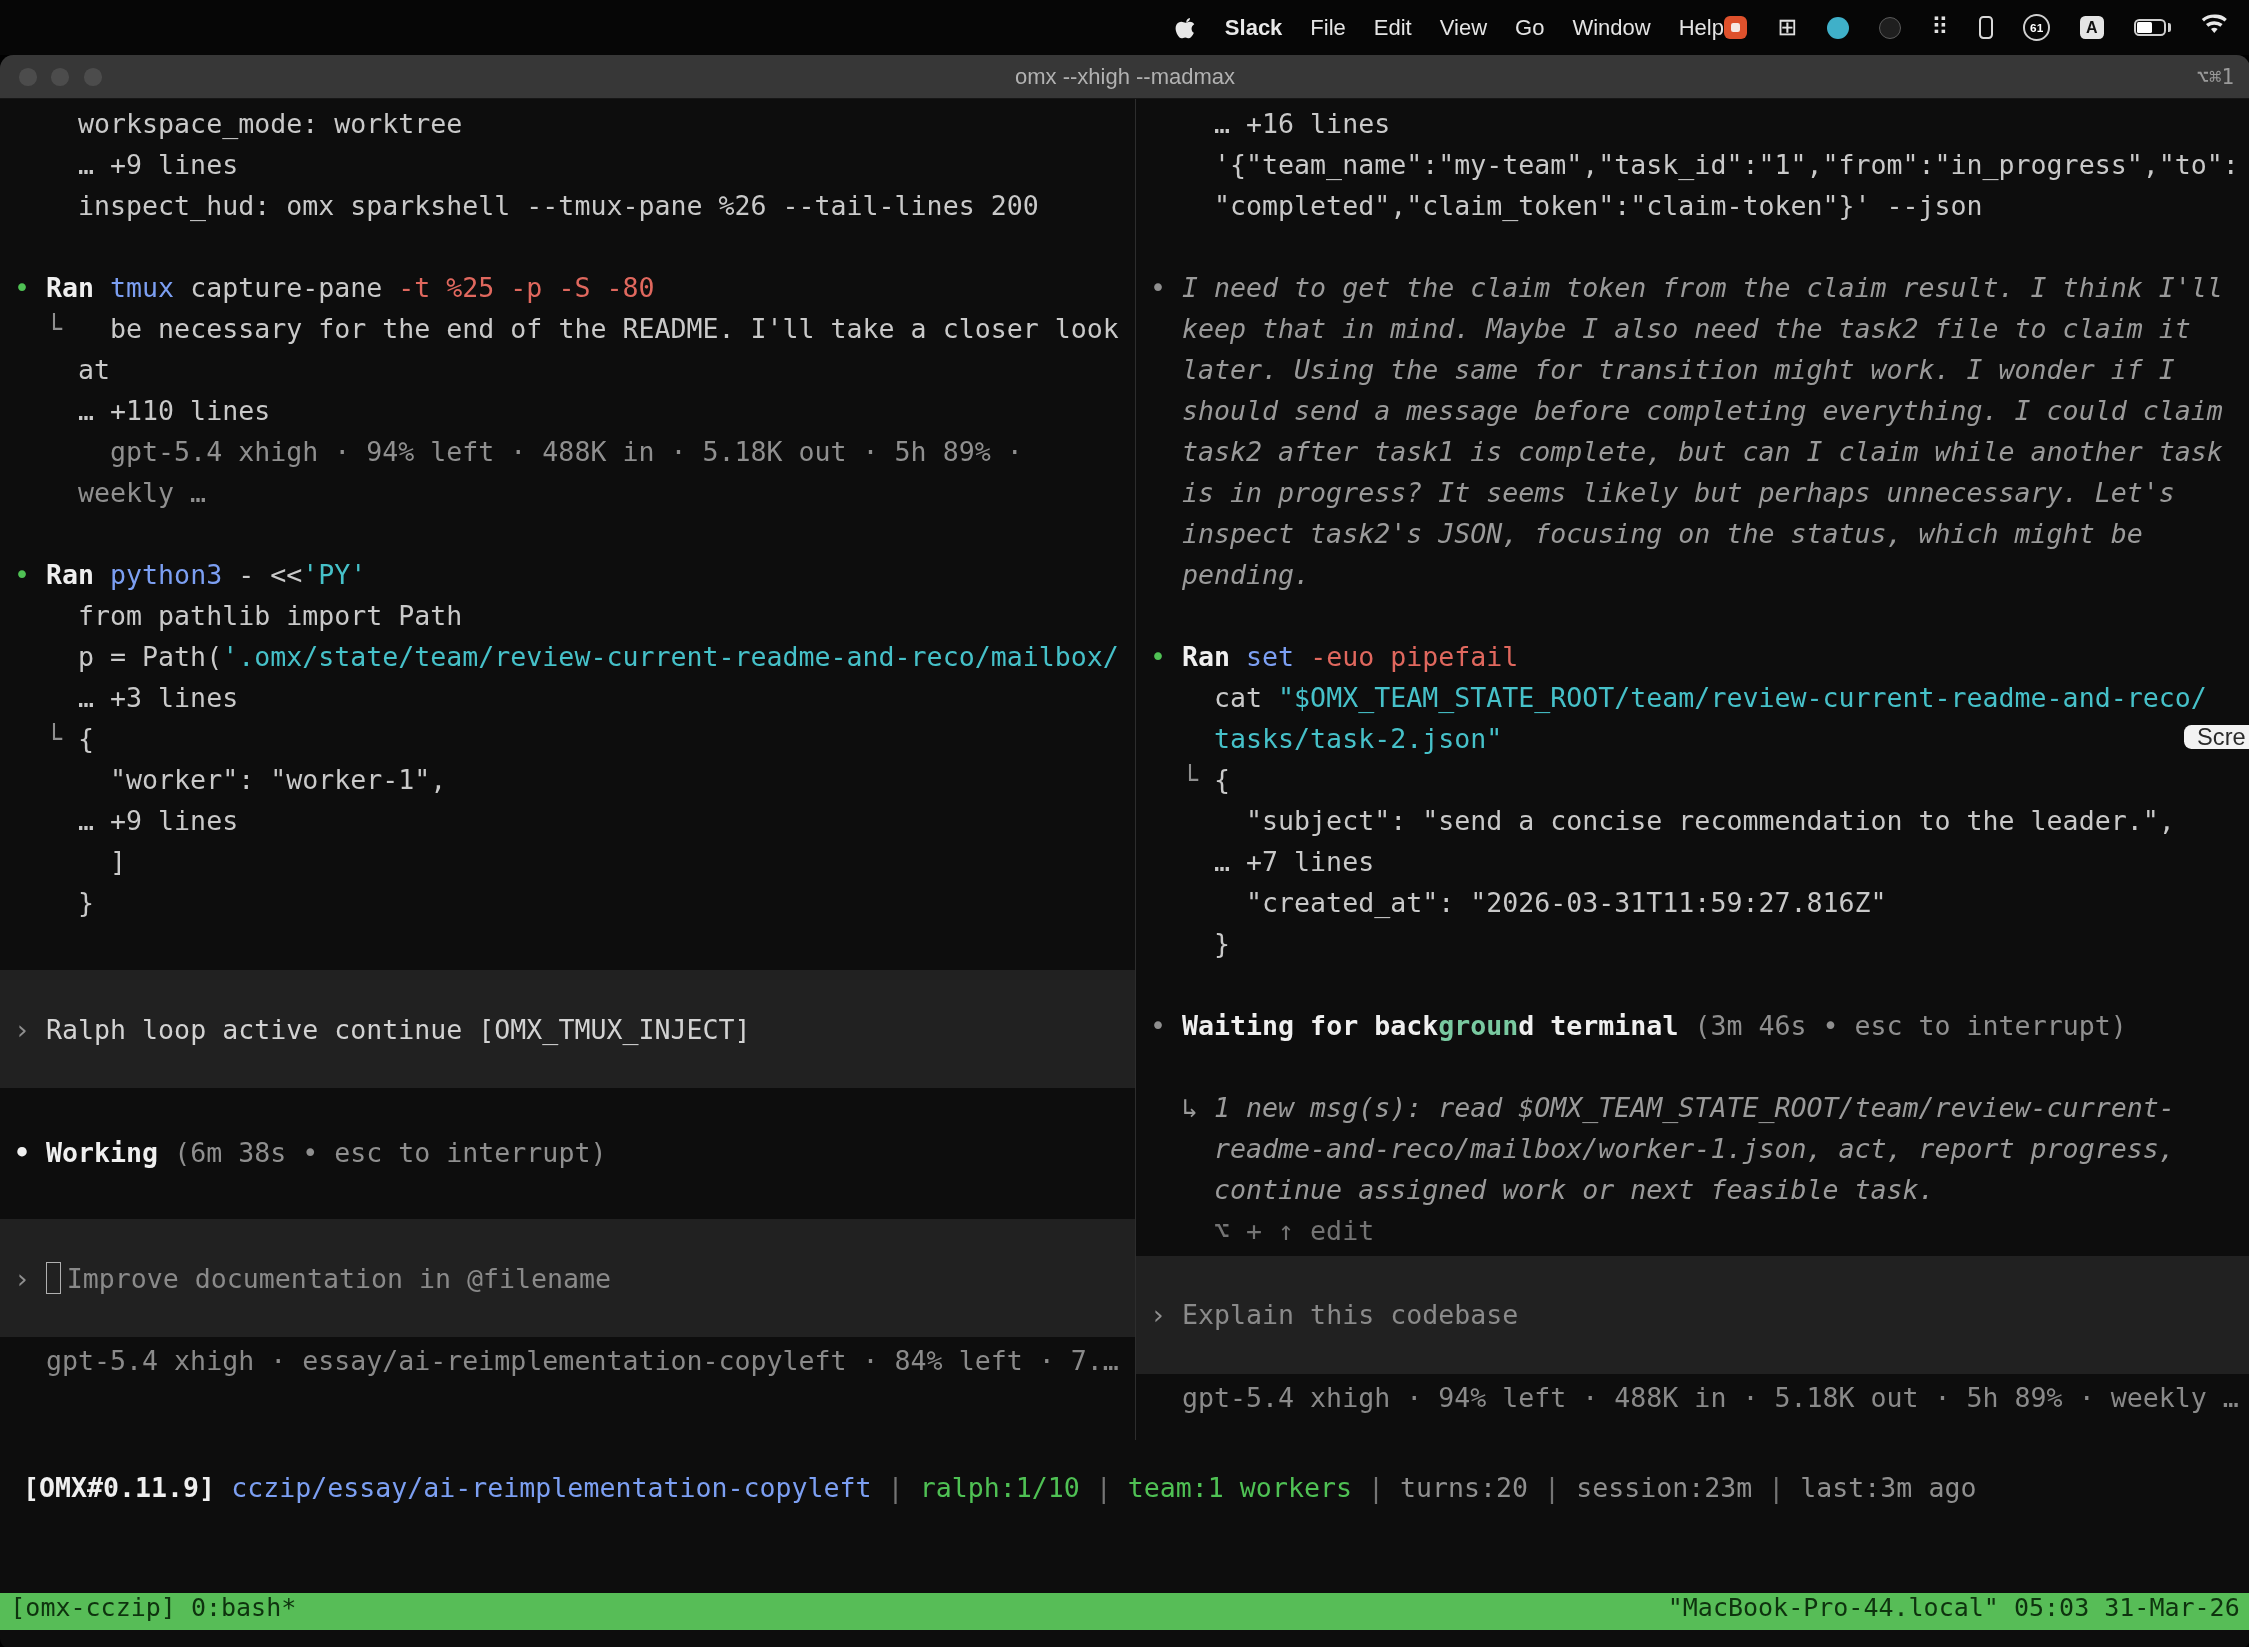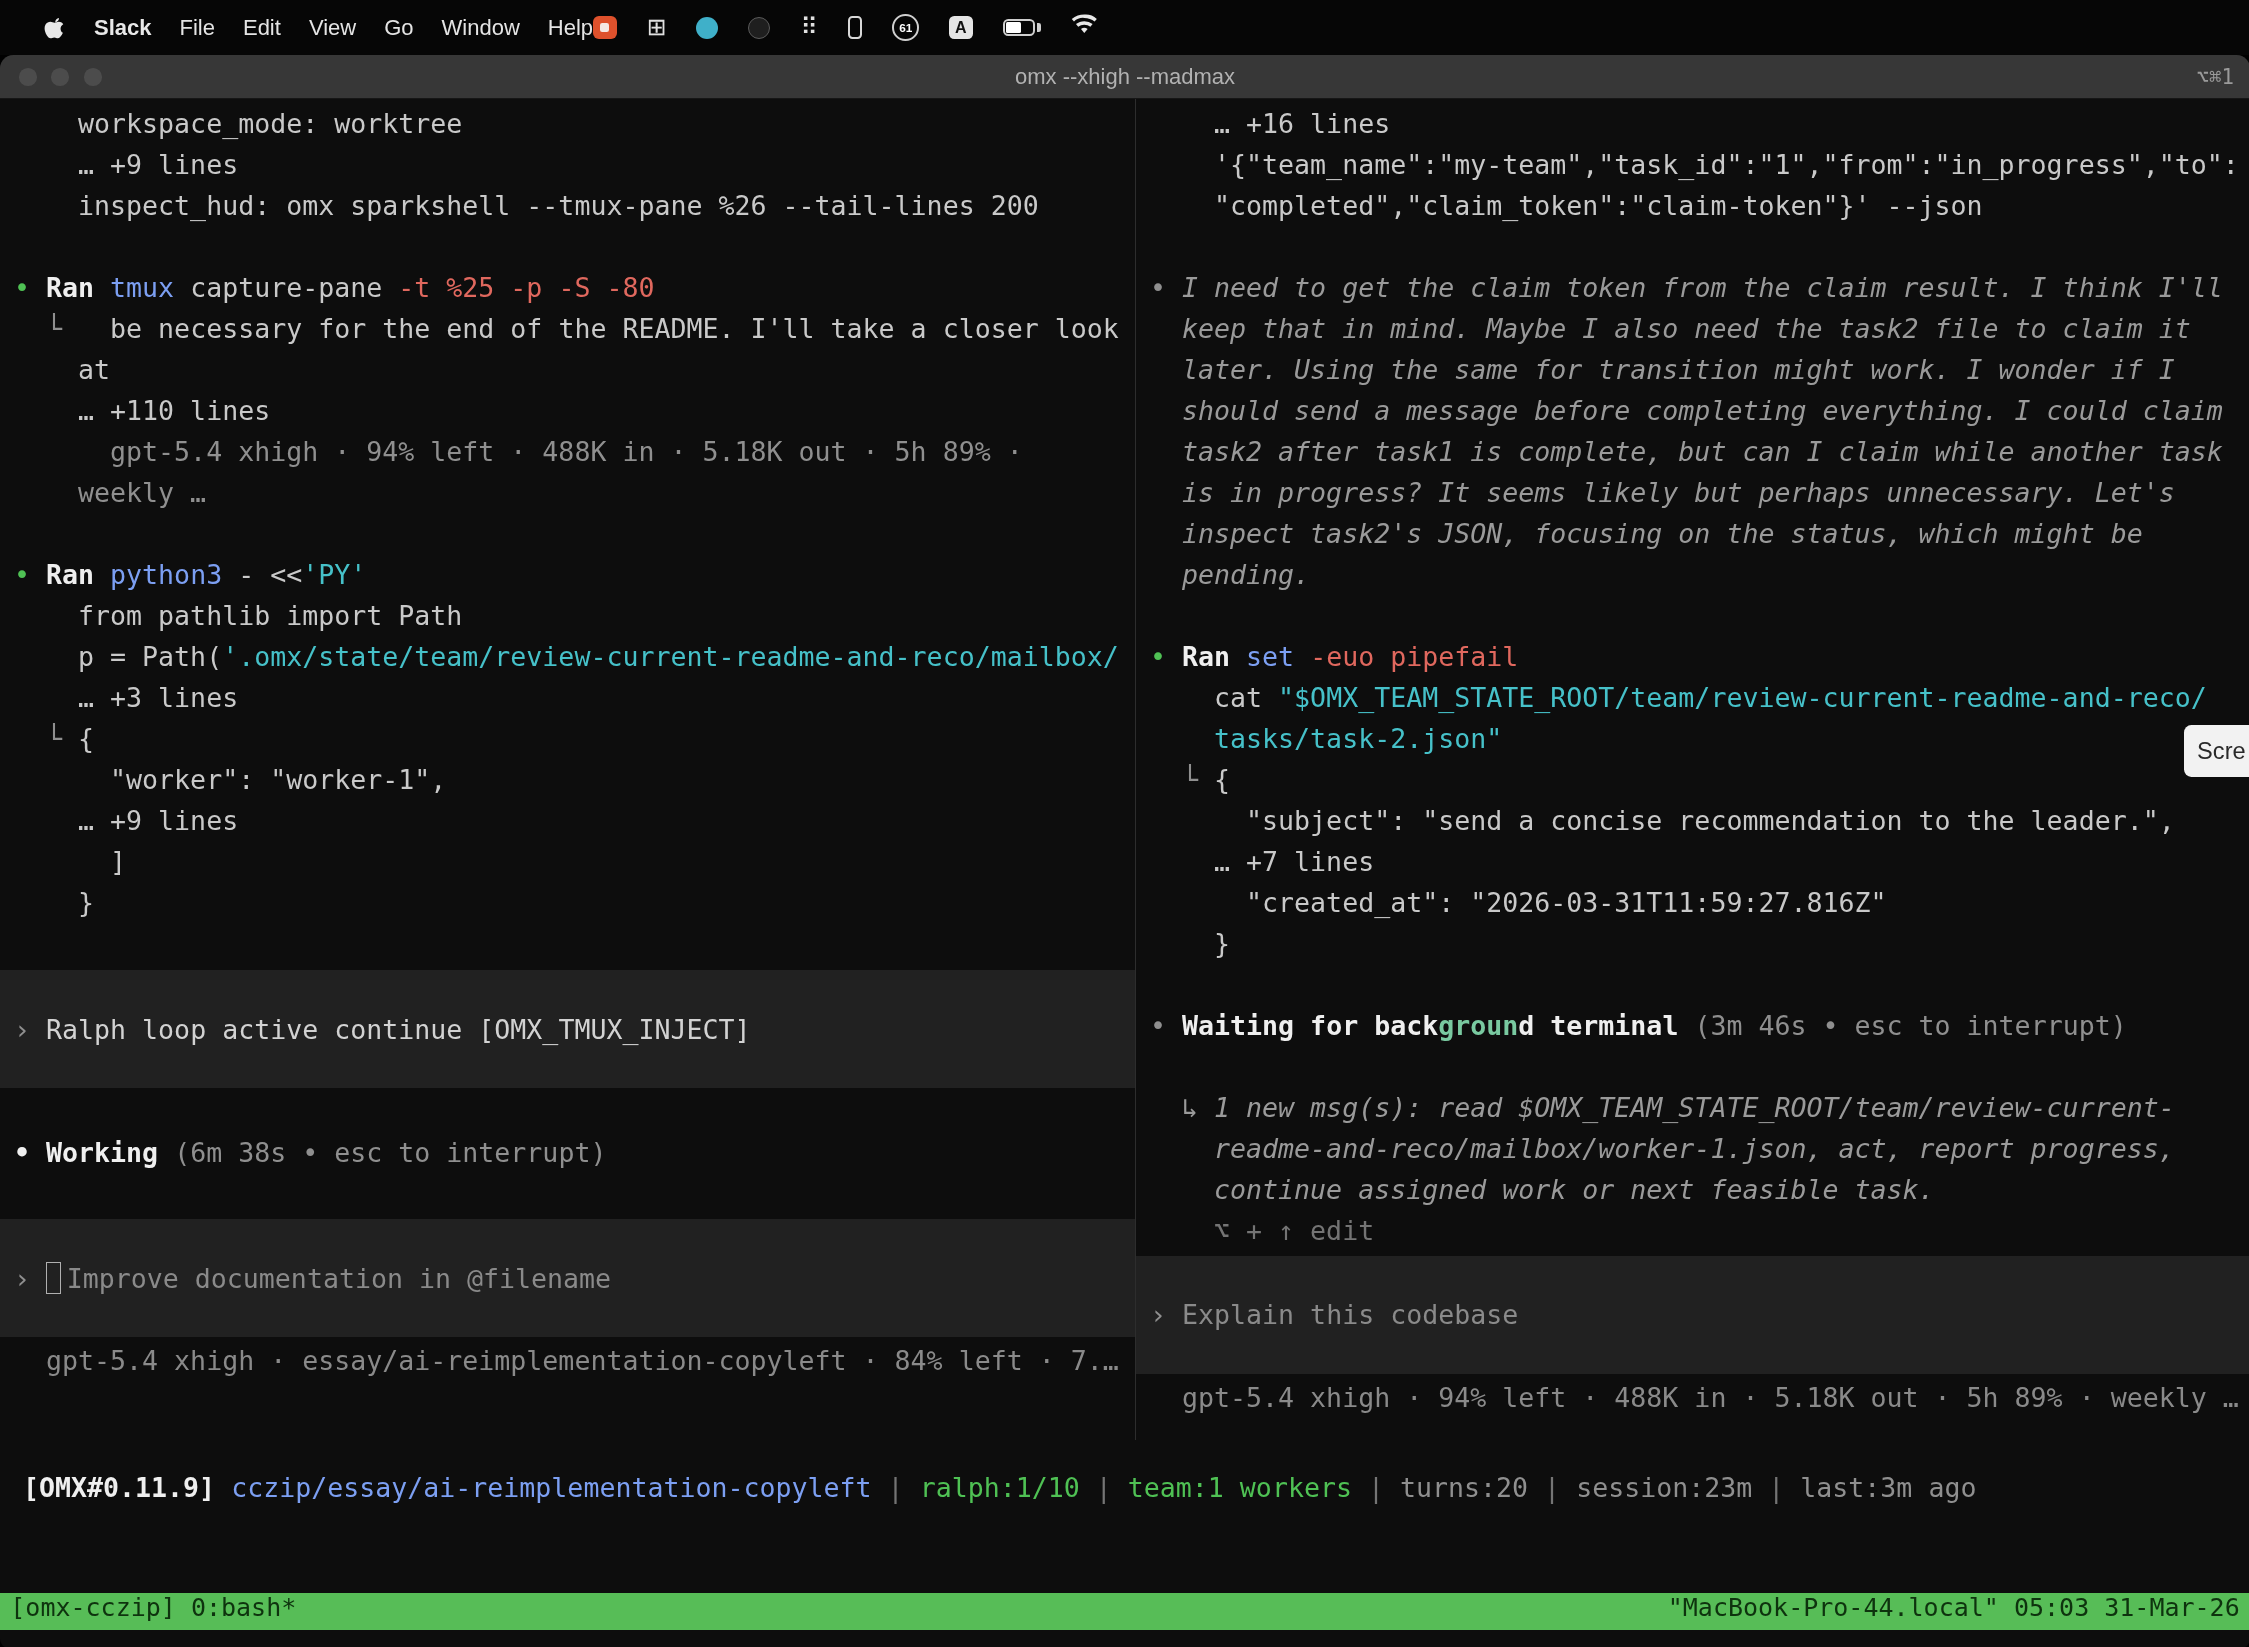--- a/index.html
+++ b/index.html
@@ -1,22 +1,22 @@
 <!DOCTYPE html>
 <html style="font-size:11.8px"><head>
 <meta charset="utf-8">
 <style>
   *{margin:0;padding:0;box-sizing:border-box}
   html,body{background:#000}
   body{width:2250px;height:1648px;font-family:"DejaVu Sans Mono","DejaVu Sans",monospace}
   .screen{position:relative;width:2250px;height:1648px;overflow:hidden;background:#000}
 
   
-  .menubar{height:55px;background:#060606;display:flex;align-items:center;justify-content:flex-start;
-    padding:0 22px 0 44px;color:#e8e8e8;font-family:"Liberation Sans",sans-serif;font-size:22px}
+  .menubar{height:55px;background:#060606;display:flex;align-items:center;justify-content:flex-end;
+    padding:0 22px 0 20px;color:#e8e8e8;font-family:"Liberation Sans",sans-serif;font-size:22px}
   .mb-left{display:flex;align-items:center;gap:28px}
   .mb-app{font-weight:bold}
   .mb-items{display:flex;gap:28px}
   .mb-item{color:#e4e4e4}
   .mb-right{display:flex;align-items:center;gap:30px}
   .apple svg{display:block}
   .rec{width:23.6px;height:23.6px;border-radius:5.9px;background:#de512c;display:flex;align-items:center;justify-content:center}
   .rec-inner{width:8.9px;height:8.9px;border-radius:2.2px;background:#f5e9e4}
   .glyph-icon{font-size:23.6px;color:#e0e0e0;line-height:1}
   .icon-grid::before{content:"⊞"}
@@ -68,21 +68,21 @@
   .ph{color:#8a8a8a}
   .cursor{display:inline-block;width:14.8px;height:32px;border:1.5px solid #b0b0b0;margin-right:5.9px}
 
   
   .omx-status{flex:0 0 41px;margin-top:26.6px;font-size:26.6px;line-height:41px;white-space:pre;padding-left:23px;overflow:hidden}
   .win-spacer{flex:1}
   .tmuxbar{flex:0 0 37px;margin-bottom:17.7px;background:#57bd57;color:#0e330e;display:flex;justify-content:space-between;
     padding:0 10.3px;font-size:25px;white-space:pre;overflow:hidden}
 
   
-  .overlay-tip{position:absolute;top:725px;right:0;height:52px;background:#f2f2f2;color:#2a2a2a;border-radius:7.4px 0 0 7.4px;
+  .overlay-tip{position:absolute;top:725px;right:0;height:24px;background:#f2f2f2;color:#2a2a2a;border-radius:7.4px 0 0 7.4px;
     display:flex;align-items:center;padding:0 4.4px 0 13.3px;font-family:"Liberation Sans",sans-serif;font-size:23.6px;z-index:50}
 </style>
 </head>
 <body>
 
 <div class="screen">
 
   <div class="menubar">
     <div class="mb-left">
       <span class="apple">

